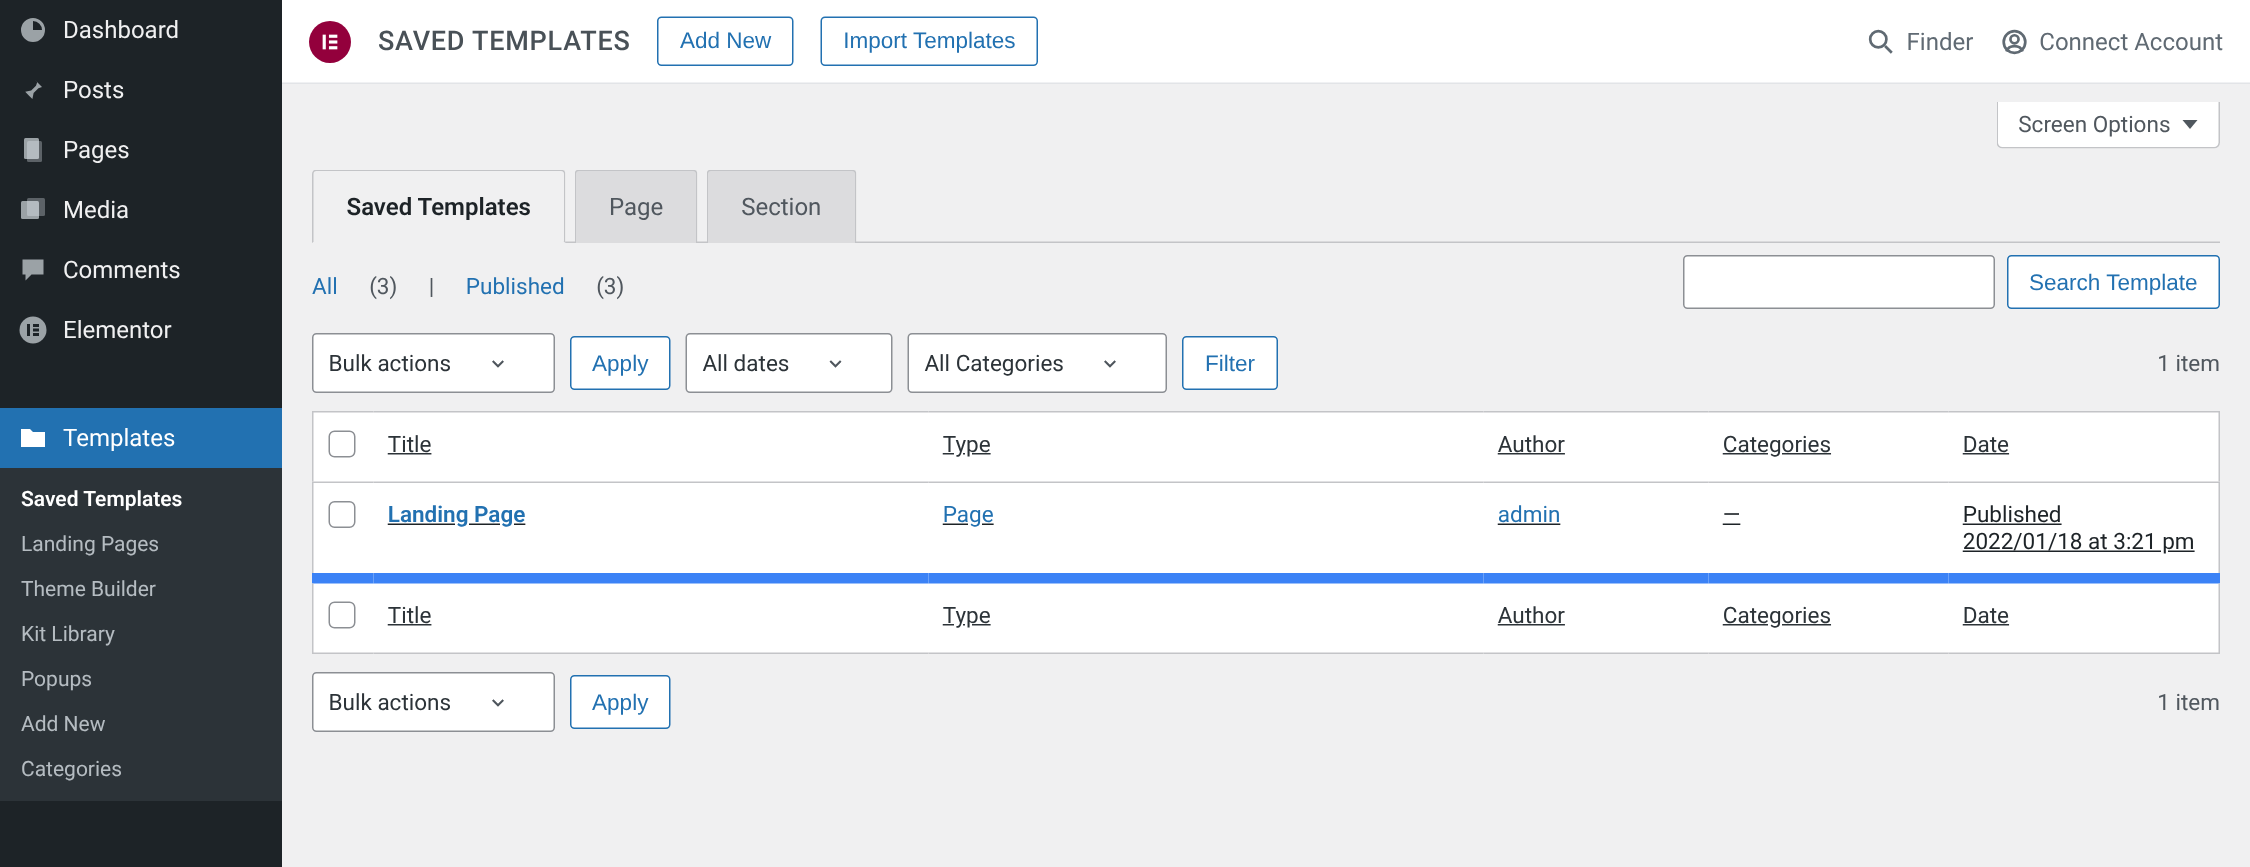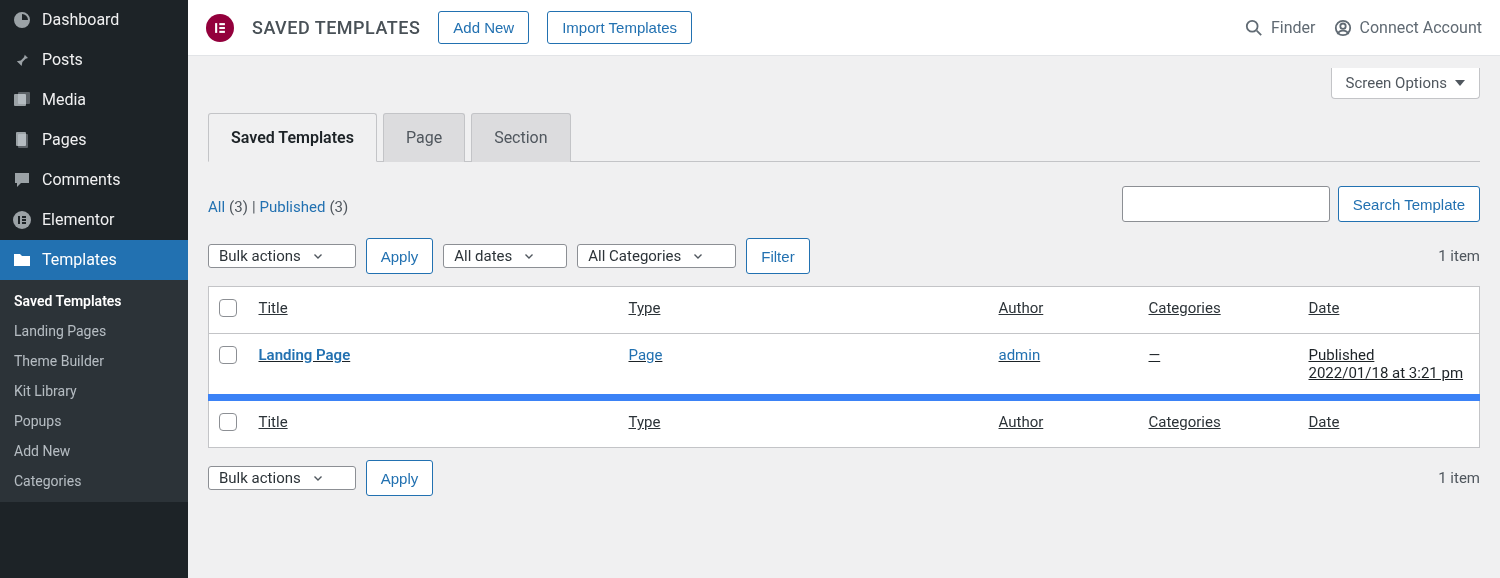--- a/index.html
+++ b/index.html
@@ -34,20 +34,21 @@
     width: 20px;
     height: 20px;
     display: inline-flex;
     align-items: center;
     justify-content: center;
     color: rgba(240,246,252,.6);
   }
   .sidebar-item.active {
     background: #2271b1;
     color: #fff;
+    margin-top: 32px;
   }
   .sidebar-item.active .icon { color: #fff; }
   .sidebar-item.active::after {
     content: "";
     position: absolute;
     right: -8px;
     top: 50%;
     margin-top: -8px;
     border: 8px solid transparent;
     border-right-color: #f0f0f1;
@@ -156,26 +157,26 @@
     position: relative;
     top: 1px;
   }
   .tab.active {
     background: #f0f0f1;
     border-bottom: 1px solid #f0f0f1;
     color: #1d2327;
     font-weight: 600;
   }
   .subsubsub {
-    margin-top: 36px;
+    margin-top: 20px;
     font-size: 15px;
     color: #50575e;
     display: flex;
     align-items: center;
-    gap: 4px;
+    gap: 21px;
   }
   .subsubsub a { color: #2271b1; text-decoration: none; cursor: pointer; }
   .search-row {
     display: flex;
     justify-content: flex-end;
     align-items: flex-end;
     gap: 8px;
     margin-top: -30px;
   }
   .search-input {
@@ -189,29 +190,29 @@
   .controls-row {
     display: flex;
     align-items: center;
     gap: 10px;
     margin-top: 16px;
   }
   .select {
     border: 1px solid #8c8f94;
     border-radius: 3px;
     background: #fff;
-    height: 24px;
+    height: 40px;
     padding: 0 30px 0 10px;
     font-size: 15px;
     color: #2c3338;
     appearance: none;
     position: relative;
     display: inline-flex;
     align-items: center;
-    gap: 6px;
+    gap: 20px;
     cursor: pointer;
   }
   .select .chev { margin-left: 4px; color:#50575e; }
   .btn-small {
     border: 1px solid #2271b1;
     color: #2271b1;
     background: #fff;
     height: 36px;
     padding: 0 14px;
     border-radius: 3px;
@@ -295,34 +296,34 @@
     <span class="icon">
       <svg width="20" height="20" viewBox="0 0 20 20" fill="currentColor">
           <path d="M12 2l6 6-3 1-4 4-1 5-3-3-5 5 5-5-3-3 5-1 4-4 1-3z" transform="scale(0.8) translate(2,2)"></path>
         </svg>
     </span>
     <span>Posts</span>
   </div>
   <div class="sidebar-item">
     <span class="icon">
       <svg width="20" height="20" viewBox="0 0 20 20" fill="currentColor">
+          <rect x="4" y="2" width="10" height="14" rx="1"></rect>
+          <rect x="6" y="4" width="10" height="14" rx="1" fill-opacity=".5"></rect>
+        </svg>
+    </span>
+    <span>Pages</span>
+  </div>
+  <div class="sidebar-item">
+    <span class="icon">
+      <svg width="20" height="20" viewBox="0 0 20 20" fill="currentColor">
           <rect x="2" y="4" width="12" height="12" rx="1"></rect>
           <rect x="6" y="2" width="12" height="12" rx="1" fill-opacity=".5"></rect>
         </svg>
     </span>
     <span>Media</span>
-  </div>
-  <div class="sidebar-item">
-    <span class="icon">
-      <svg width="20" height="20" viewBox="0 0 20 20" fill="currentColor">
-          <rect x="4" y="2" width="10" height="14" rx="1"></rect>
-          <rect x="6" y="4" width="10" height="14" rx="1" fill-opacity=".5"></rect>
-        </svg>
-    </span>
-    <span>Pages</span>
   </div>
   <div class="sidebar-item">
     <span class="icon">
       <svg width="20" height="20" viewBox="0 0 20 20" fill="currentColor">
           <path d="M3 3h14v10H9l-4 4v-4H3z"></path>
         </svg>
     </span>
     <span>Comments</span>
   </div>
   <div class="sidebar-item">

